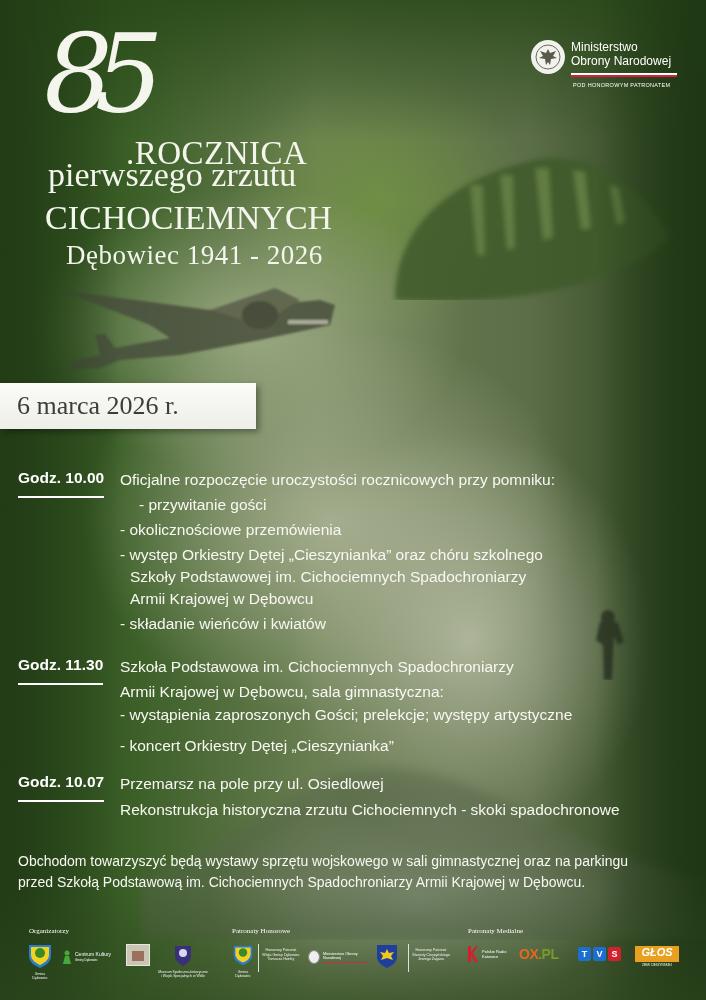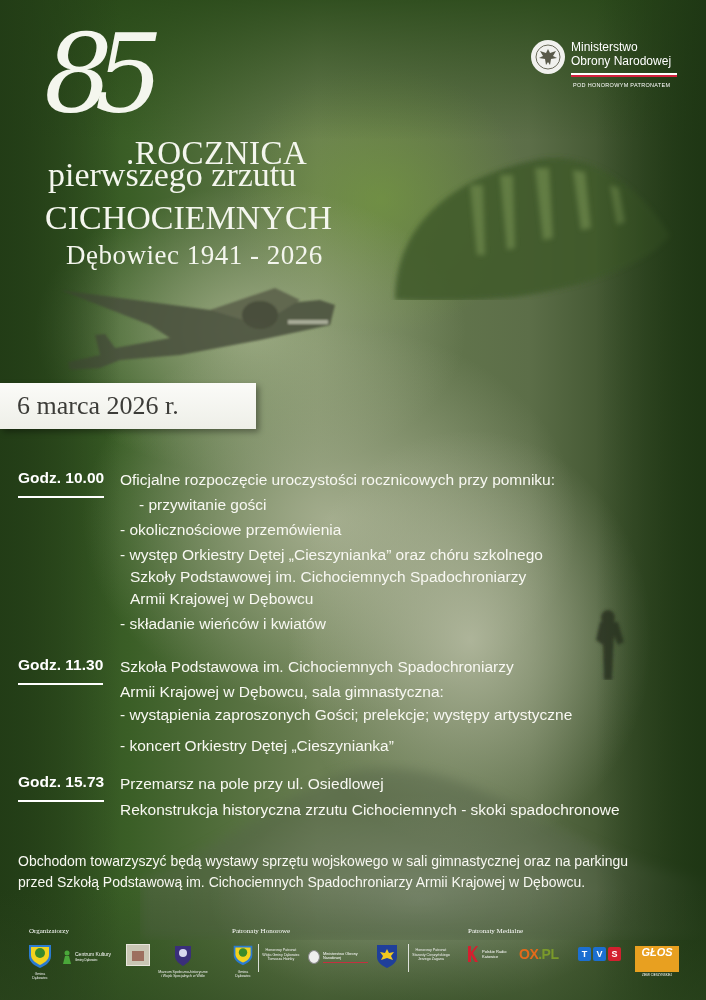--- a/index.html
+++ b/index.html
@@ -188,21 +188,21 @@
 
   <div class="sched" style="top:655px;">
     <span class="time" style="top:0;text-align:right;">Godz. 11.30</span>
     <span class="line" style="left:120px; top:0;">Szkoła Podstawowa im. Cichociemnych Spadochroniarzy</span>
     <span class="line" style="left:120px; top:25px;">Armii Krajowej w Dębowcu, sala gimnastyczna:</span>
     <span class="line" style="left:120px; top:48px;">- wystąpienia zaproszonych Gości; prelekcje; występy artystyczne</span>
     <span class="line" style="left:120px; top:72px;margin-top:7px;">- koncert Orkiestry Dętej „Cieszynianka”</span>
   </div>
 
   <div class="sched" style="top:772px;">
-    <span class="time" style="top:0;">Godz. 15.73</span>
+    <span class="time" style="top:0;">Godz. 10.07</span>
     <span class="line" style="left:120px; top:0;">Przemarsz na pole przy ul. Osiedlowej</span>
     <span class="line" style="left:120px; top:26px;">Rekonstrukcja historyczna zrzutu Cichociemnych - skoki spadochronowe</span>
   </div>
 
   <div class="note">
     <div>Obchodom towarzyszyć będą wystawy sprzętu wojskowego w sali gimnastycznej oraz na parkingu</div>
     <div>przed Szkołą Podstawową im. Cichociemnych Spadochroniarzy Armii Krajowej w Dębowcu.</div>
   </div>
 
   <div class="foot-label" style="left:29px; top:927px;">Organizatorzy</div>
@@ -279,16 +279,16 @@
     <span style="color:#e46a1a;">OX</span><span style="color:#7a9a2a;">.PL</span>
   </div>
 
   <div class="logo" style="left:578px; top:947px; display:flex; gap:2px;">
     <div style="width:13px; height:14px; background:#1c6fd1; border-radius:2px; color:#fff; font-weight:bold; font-size:9px; text-align:center; line-height:14px;">T</div>
     <div style="width:13px; height:14px; background:#1c6fd1; border-radius:2px; color:#fff; font-weight:bold; font-size:9px; text-align:center; line-height:14px;">V</div>
     <div style="width:13px; height:14px; background:#d3202f; border-radius:2px; color:#fff; font-weight:bold; font-size:9px; text-align:center; line-height:14px;">S</div>
   </div>
 
   <div class="logo" style="left:635px; top:946px; width:44px;">
-    <div style="background:#e8a020; color:#fff; font-weight:bold; font-style:italic; font-size:11px; text-align:center; height:26px; line-height:12px;">GŁOS</div>
+    <div style="background:#e8a020; color:#fff; font-weight:bold; font-style:italic; font-size:11px; text-align:center; height:16px; line-height:12px;">GŁOS</div>
     <div style="font-size:3px; color:#fff; text-align:center; margin-top:1px;">ZIEMI CIESZYŃSKIEJ</div>
   </div>
 </div>
 
 </body></html>

